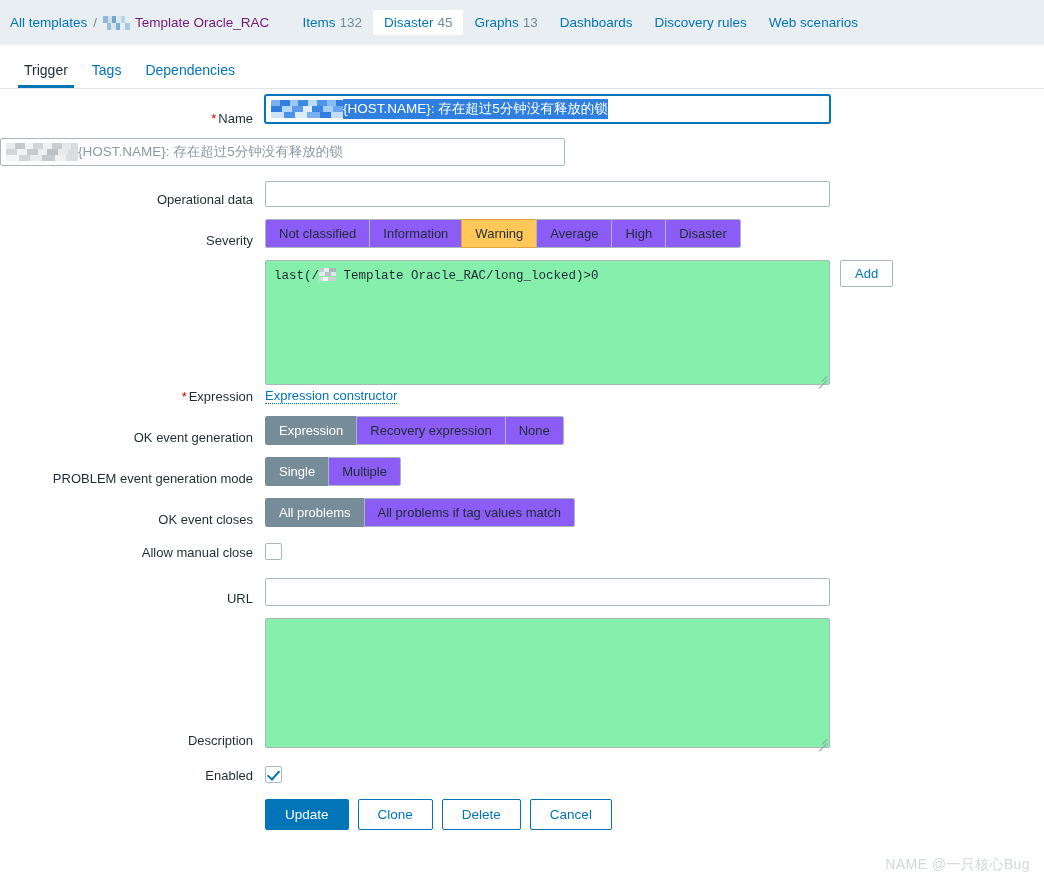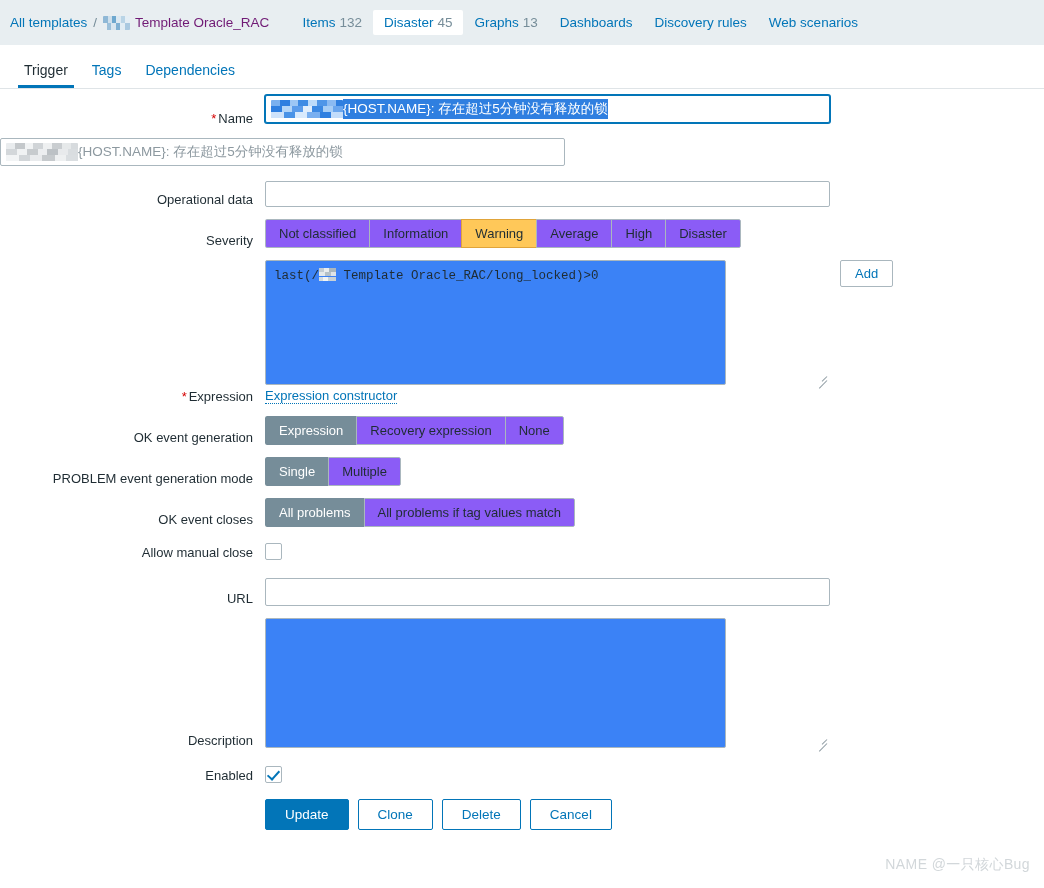--- a/index.html
+++ b/index.html
@@ -137,21 +137,21 @@
     padding: 5px 13px; cursor: pointer; white-space: nowrap;
     line-height: 17px;
   }
   .seg-item:first-child { border-radius: 2px 0 0 2px; }
   .seg-item:last-child { border-right: 1px solid #aab7be; border-radius: 0 2px 2px 0; }
   .seg-item.sel-gray { background: #768d99; color: #ffffff; border-color: #768d99; }
   .seg-item.sel-warn { background: #ffc859; color: #1f2c33; border-color: #e0a43a; }
 
   
   .ta {
-    width: 461px; background: #3b82f6; border: 1px solid #aab7be; border-radius: 2px;
+    width: 565px; background: #86efac; border: 1px solid #aab7be; border-radius: 2px;
     font-family: "Liberation Mono", "DejaVu Sans Mono", monospace;
     font-size: 12.5px; color: #1f2c33; padding: 7px 8px;
     resize: none; outline: none; position: relative; white-space: pre;
     overflow: hidden;
   }
   .ta-expr { height: 125px; }
   .ta-desc { height: 130px; }
   .ta-wrap { position: relative; width: 565px; }
   .resize-grip {
     position: absolute; right: 3px; bottom: 3px;

